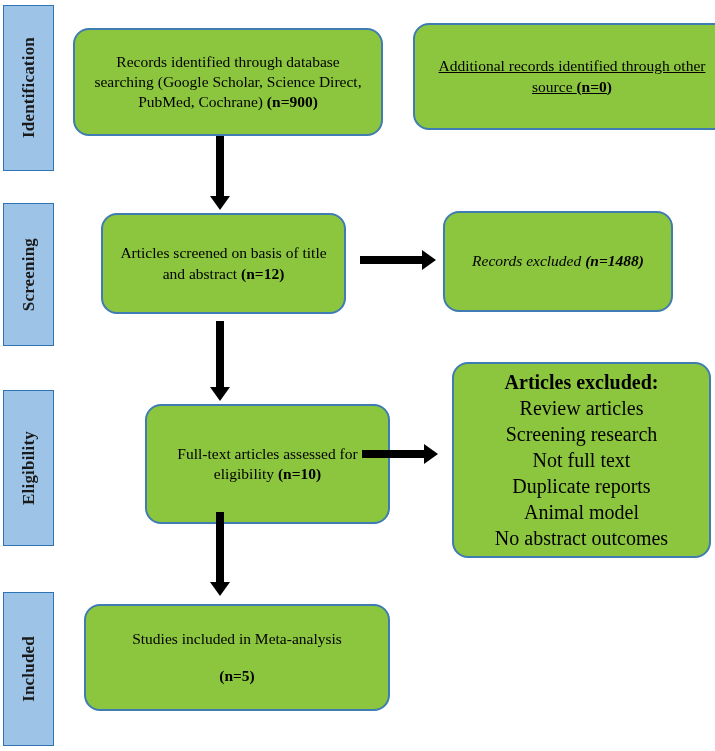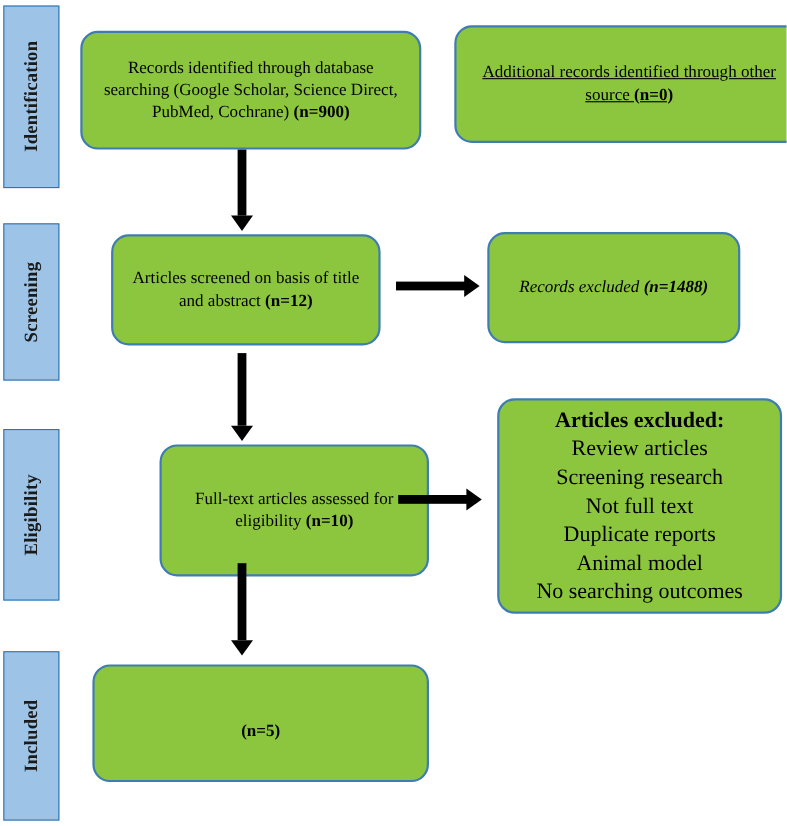--- a/index.html
+++ b/index.html
@@ -145,28 +145,29 @@
   </div>
 
   <div class="box list" style="left:452px;top:362px;width:259px;height:196px;">
     <span class="txt">
       <span class="hdr">Articles excluded:</span>
       <span class="li">Review articles</span>
       <span class="li">Screening research</span>
       <span class="li">Not full text</span>
       <span class="li">Duplicate reports</span>
       <span class="li">Animal model</span>
-      <span class="li">No searching outcomes</span>
+      <span class="li">No abstract outcomes</span>
     </span>
   </div>
 
   <div class="arrow-v" style="left:205px;top:512px;width:30px;height:84px;">
     <div class="shaft" style="height:70px;"></div>
     <div class="head"></div>
   </div>
 
   <div class="box two-line" style="left:84px;top:604px;width:306px;height:107px;">
     <span class="txt">
+      <span>Studies included in Meta-analysis</span>
       <b class="l2">(n=5)</b>
     </span>
   </div>
 
 </div>
 
 </body></html>

